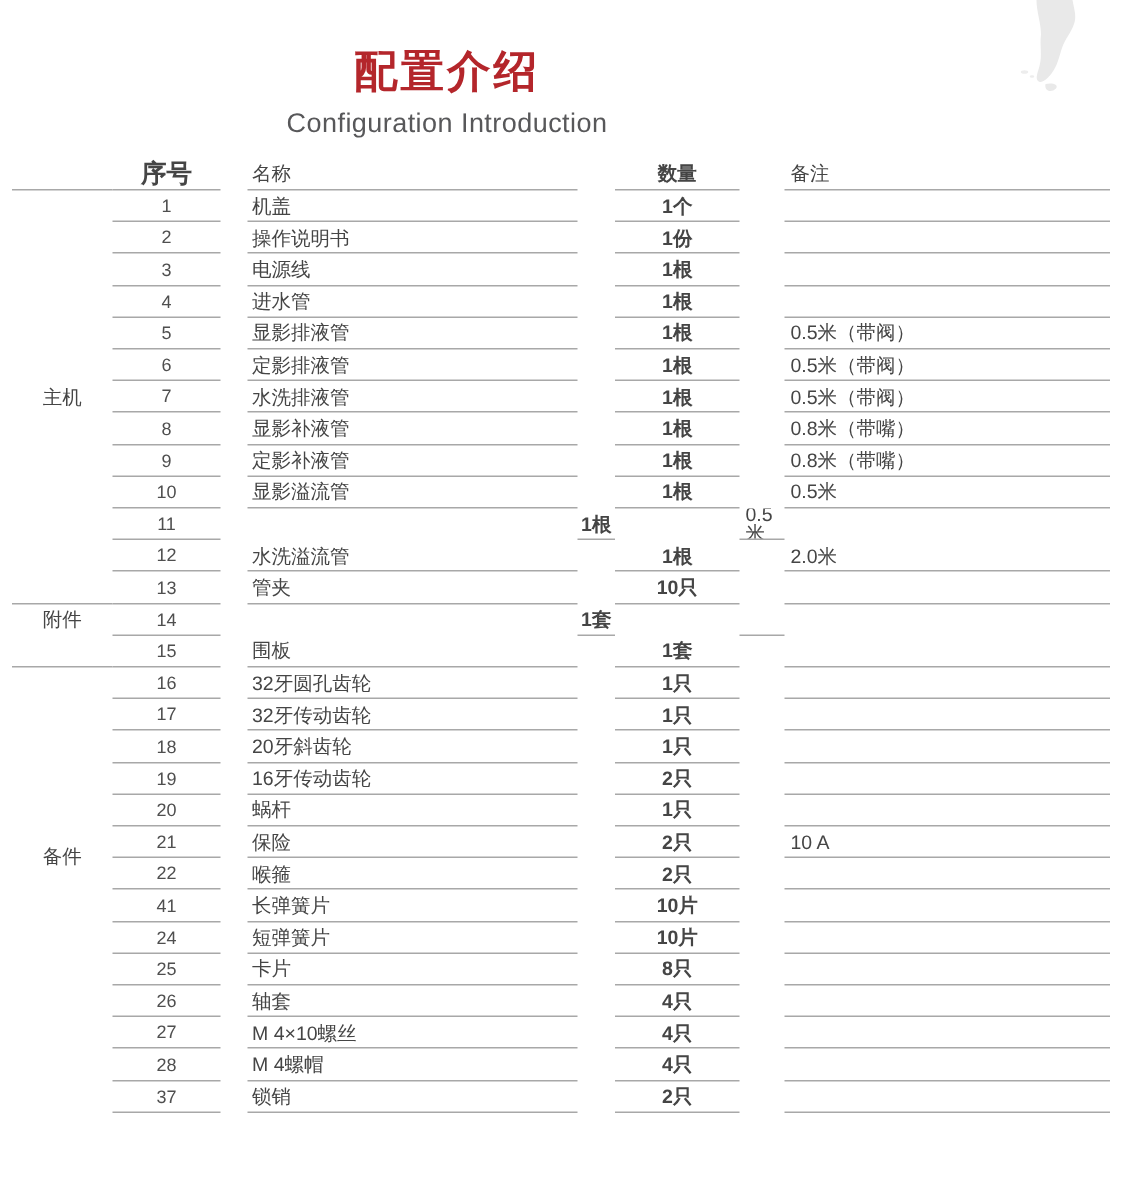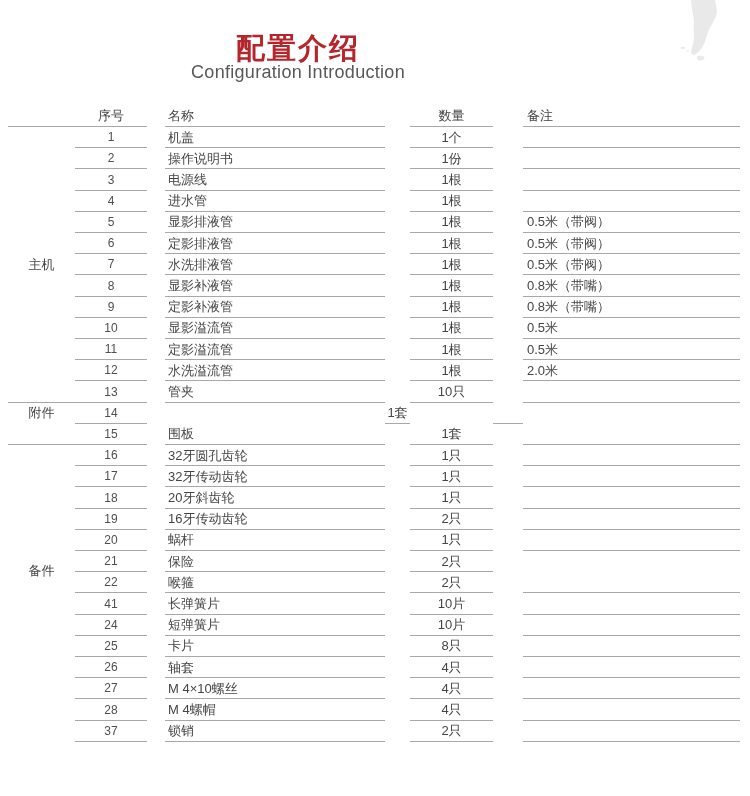--- a/index.html
+++ b/index.html
@@ -11,32 +11,32 @@
   }
   html,body{margin:0;padding:0;}
   body{
     width:750px;height:796px;background:#ffffff;position:relative;overflow:hidden;
     font-family:"Liberation Sans","DejaVu Sans",sans-serif;color:var(--text);
   }
   .map-decor{position:absolute;top:0;right:18px;width:55px;height:72px;}
   .title-block{position:absolute;top:0;left:0;width:596px;text-align:center;}
   .page-title{margin:0;padding-top:34px;font-size:29px;line-height:29px;font-weight:bold;
     color:var(--accent);letter-spacing:2px;}
-  .page-subtitle{margin-top:0;font-size:18px;line-height:18px;color:var(--subtitle);letter-spacing:.3px;}
+  .page-subtitle{margin-top:10px;font-size:18px;line-height:18px;color:var(--subtitle);letter-spacing:.3px;}
   .cfg-table{position:absolute;left:8px;top:105px;width:732px;}
   .row{display:grid;grid-template-columns:67px 72px 18px 220px 25px 83px 30px 217px;height:21.21px;}
   .row.thead{height:22px;}
   .row>div{box-sizing:border-box;display:flex;align-items:center;overflow:hidden;line-height:1;}
   .th,.cell{border-bottom:1px solid var(--line);}
   .c-gap{border-bottom:none !important;}
   .c-group{border-bottom:none;}
   .c-group.group-end, .thead .c-group{border-bottom:1px solid var(--line);}
   .c-num{justify-content:center;font-size:12px;color:#4f4f4f;}
-  .thead .c-num{font-size:13px;color:var(--text);}
-  .c-qty{justify-content:center;font-size:13px;}
+  .thead .c-num{font-size:17px;color:var(--text);font-weight:bold;}
+  .c-qty{justify-content:center;font-size:13px;font-weight:bold;}
   .c-name{padding-left:3px;font-size:13px;}
   .c-remark{padding-left:4px;font-size:13px;}
   .group-label{position:absolute;left:0;width:67px;text-align:center;font-size:13px;
     transform:translateY(-50%);display:block;}
 </style>
 </head>
 <body>
 
 <svg class="map-decor" viewBox="0 0 55 72" xmlns="http://www.w3.org/2000/svg" aria-hidden="true">
   <path d="M14,0 L38,0 C39,6 41,11 39,16 C37,22 33,26 31,32 C29,38 28,44 24,49
@@ -160,21 +160,20 @@
         <div class="c-name cell">显影溢流管</div>
         <div class="c-gap"></div>
         <div class="c-qty cell">1根</div>
         <div class="c-gap"></div>
         <div class="c-remark cell">0.5米</div>
       </div>
       <div class="row">
         <div class="c-group"></div>
         <div class="c-num cell">11</div>
         <div class="c-gap"></div>
-        <div class="c-name cell">定影溢流管</div>
         <div class="c-gap"></div>
         <div class="c-qty cell">1根</div>
         <div class="c-gap"></div>
         <div class="c-remark cell">0.5米</div>
       </div>
       <div class="row">
         <div class="c-group"></div>
         <div class="c-num cell">12</div>
         <div class="c-gap"></div>
         <div class="c-name cell">水洗溢流管</div>
@@ -263,20 +262,21 @@
         <div class="c-remark cell"></div>
       </div>
       <div class="row">
         <div class="c-group"></div>
         <div class="c-num cell">21</div>
         <div class="c-gap"></div>
         <div class="c-name cell">保险</div>
         <div class="c-gap"></div>
         <div class="c-qty cell">2只</div>
         <div class="c-gap"></div>
+        <div class="c-remark cell">10 A</div>
       </div>
       <div class="row">
         <div class="c-group"></div>
         <div class="c-num cell">22</div>
         <div class="c-gap"></div>
         <div class="c-name cell">喉箍</div>
         <div class="c-gap"></div>
         <div class="c-qty cell">2只</div>
         <div class="c-gap"></div>
         <div class="c-remark cell"></div>

